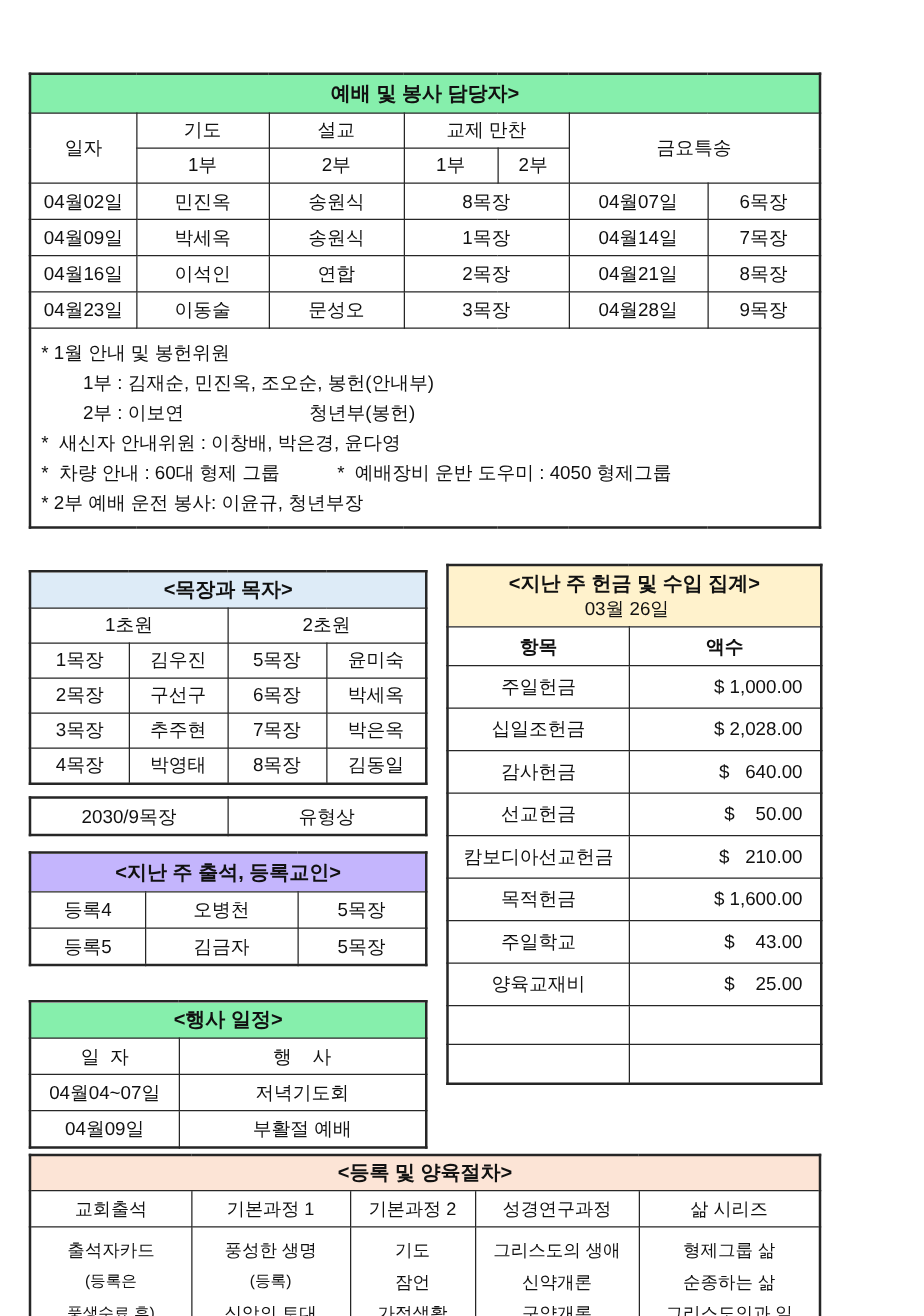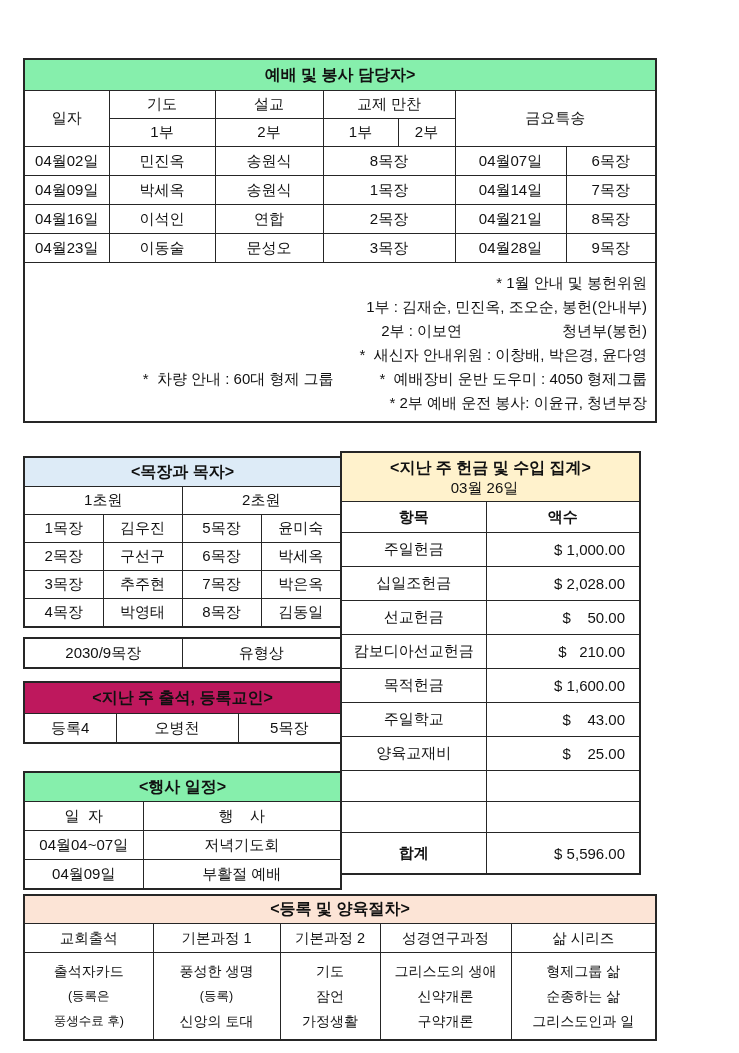--- a/index.html
+++ b/index.html
@@ -9,35 +9,35 @@
     overflow:hidden;
   }
   .page{position:relative;box-sizing:border-box;padding:58px 0 0 23px;width:739px;}
   table{border-collapse:collapse;table-layout:fixed;border:2px solid #262626;}
   td{border:1px solid #262626;text-align:center;vertical-align:middle;padding:0;
      font-size:15px;color:#111;overflow:hidden;white-space:nowrap;}
   .band{font-weight:bold;font-size:16px;}
   .green{background:#86efac;}
   .blue{background:#ddebf7;}
   .yellow{background:#fff2cc;}
-  .lavender{background:#be185d;}
+  .lavender{background:#c4b5fd;}
   .pink{background:#fce4d6;}
 
   
   .worship{width:633px;}
   .worship .title-row td{height:30px;}
   .worship .hdr td{height:27px;}
   .worship .data td{height:28px;}
-  .notes-cell{text-align:right;padding:8px 8px 6px 8px;}
+  .notes-cell{text-align:left;padding:8px 8px 6px 8px;}
   .notes-cell .note-line{white-space:pre;line-height:24px;font-size:15px;}
 
   
   .middle{display:flex;margin-top:28px;width:633px;}
   .left-col{width:317px;padding-top:5px;}
-  .right-col{width:299px;}
+  .right-col{width:299px;margin-left:17px;}
 
   .mokjang{width:317px;}
   .mokjang .title-row td{height:28px;}
   .mokjang .sub td{height:27px;}
   .mokjang .data td{height:27px;}
   .extra{width:317px;margin-top:9px;}
   .extra td{height:28px;}
 
   .attendance{width:317px;margin-top:12px;}
   .attendance .title-row td{height:30px;}
@@ -211,20 +211,25 @@
           </colgroup>
         <tbody>
         <tr class="title-row">
           <td colspan="3" class="band lavender">&lt;지난 주 출석, 등록교인&gt;</td>
         </tr>
         <tr class="data">
           <td>등록4</td>
           <td>오병천</td>
           <td>5목장</td>
         </tr>
+        <tr class="data">
+          <td>등록5</td>
+          <td>김금자</td>
+          <td>5목장</td>
+        </tr>
         </tbody>
       </table>
 
       <table class="events">
         <colgroup>
             <col style="width:119px">
             <col style="width:198px">
           </colgroup>
         <tbody>
         <tr class="title-row">
@@ -266,20 +271,24 @@
         </tr>
         <tr class="data">
           <td>주일헌금</td>
           <td class="amount">$ 1,000.00</td>
         </tr>
         <tr class="data">
           <td>십일조헌금</td>
           <td class="amount">$ 2,028.00</td>
         </tr>
         <tr class="data">
+          <td>감사헌금</td>
+          <td class="amount">$   640.00</td>
+        </tr>
+        <tr class="data">
           <td>선교헌금</td>
           <td class="amount">$    50.00</td>
         </tr>
         <tr class="data">
           <td>캄보디아선교헌금</td>
           <td class="amount">$   210.00</td>
         </tr>
         <tr class="data">
           <td>목적헌금</td>
           <td class="amount">$ 1,600.00</td>
@@ -292,24 +301,20 @@
           <td>양육교재비</td>
           <td class="amount">$    25.00</td>
         </tr>
         <tr class="empty">
           <td></td>
           <td class="amount"></td>
         </tr>
         <tr class="empty">
           <td></td>
           <td class="amount"></td>
-        </tr>
-        <tr class="total">
-          <td class="label">합계</td>
-          <td class="amount">$ 5,596.00</td>
         </tr>
         </tbody>
       </table>
     </div>
   </div>
 
   <table class="registration">
     <colgroup>
       <col style="width:129px">
         <col style="width:127px">

